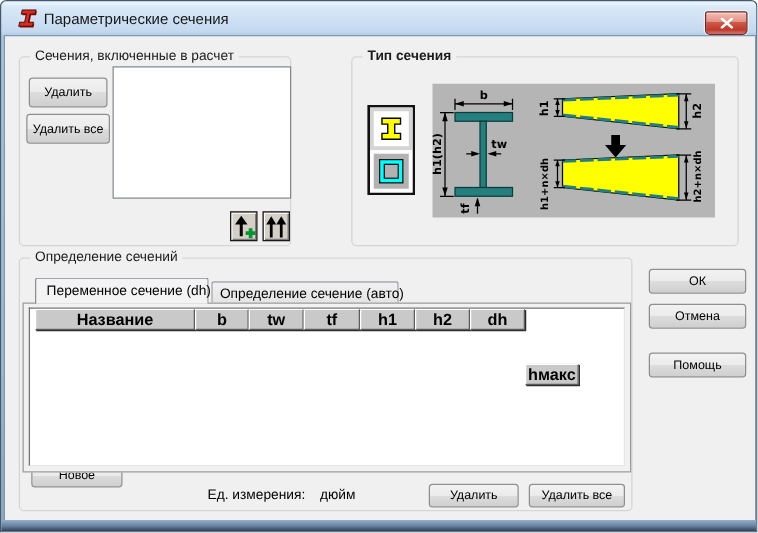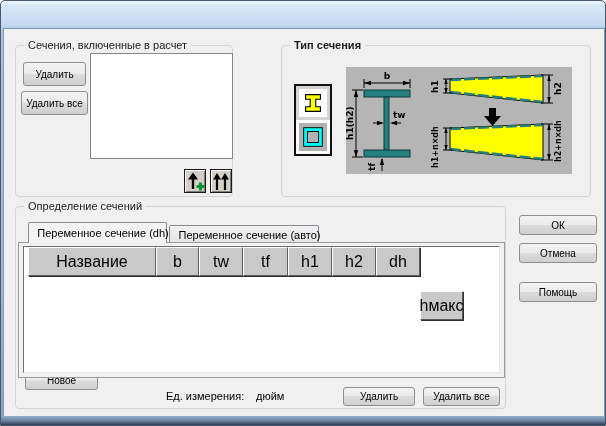--- a/index.html
+++ b/index.html
@@ -54,33 +54,49 @@
     font-size:11px;color:#000;border:1px solid #898c95;border-bottom:none;
     border-radius:2px 2px 0 0;background:linear-gradient(180deg,#f1f1f1,#e4e4e4);
     white-space:nowrap;cursor:default;padding-left:11px;}
   .tab.active{background:#f3f3f3;z-index:3;}
   .tabpanel{position:absolute;left:2px;top:35px;width:487px;height:136px;background:#f1f1f1;
     border:1px solid #9b9b9b;z-index:1;}
   .grid{position:absolute;left:4px;top:3px;width:477px;height:127px;background:#fff;
     border:1px solid;border-color:#6f6f6f #e6e6e6 #e6e6e6 #6f6f6f;overflow:hidden;}
   .hdr{position:absolute;left:4px;top:0;display:flex;}
   .hcell{
-    height:29px;background:#c9c9c9;color:#000;font-size:16px;font-weight:normal;
+    height:17px;background:#c9c9c9;color:#000;font-size:13px;font-weight:bold;
     display:flex;align-items:center;justify-content:center;
     border-top:1px solid #fff;border-left:1px solid #fff;
     border-right:1px solid #5c5c5c;border-bottom:1px solid #5c5c5c;
     box-shadow:1px 1px 0 #2e2e2e;cursor:default;
   }
   .units{position:absolute;font-size:11px;color:#000;white-space:nowrap;padding-left:36px;}
 </style>
 </head>
 <body>
 
 <div class="window">
 
+  <div class="titlebar">
+    <div class="title-icon">
+      <svg width="19" height="17" viewBox="0 0 19 17">
+        <g transform="skewX(-12) translate(3,0)">
+          <path d="M5,2 h11 v3.2 h-4 v6.6 h4 V15 H5 v-3.2 h4 V5.2 H5 z" fill="#8f1009"></path>
+          <path d="M4,1 h11 v3.2 h-4 v6.6 h4 V14 H4 v-3.2 h4 V4.2 H4 z" fill="#da2c1c" stroke="#4d0b06" stroke-width="0.8"></path>
+        </g>
+      </svg>
+    </div>
+    <div class="title-text">Параметрические сечения</div>
+    <div class="close-button">
+      <svg width="11" height="9" viewBox="0 0 11 9">
+        <path d="M1.5,1 L9.5,8 M9.5,1 L1.5,8" stroke="#fff" stroke-width="1.9" stroke-linecap="round"></path>
+      </svg>
+    </div>
+  </div>
 
   <div class="client">
 
     <div class="groupbox gb-sections">
       <span class="gb-label">Сечения, включенные в расчет</span>
       <button class="btn" style="left:7px;top:16px;width:63px;height:24px;">Удалить</button>
       <button class="btn" style="left:5px;top:45px;width:67px;height:24px;">Удалить все</button>
       <div class="listbox"></div>
       <div class="iconbtn" style="left:168px;top:123px;">
         <svg width="20" height="22" viewBox="0 0 20 22">
@@ -181,21 +197,21 @@
           <polygon points="203,93 201.2,87 204.8,87" fill="#000"></polygon>
           <text transform="rotate(-90 215 95)" x="215" y="95" style="font-size:8px">h2+n×dh</text>
         </svg>
       </div>
     </div>
 
     <div class="groupbox gb-def">
       <span class="gb-label">Определение сечений</span>
 
       <div class="tab active" style="left:12px;top:15px;width:139px;height:21px;">Переменное сечение (dh)</div>
-      <div class="tab" style="left:153px;top:18px;width:150px;height:18px;">Переменное сечение (авто)</div>
+      <div class="tab" style="left:153px;top:18px;width:150px;height:18px;">Определение сечение (авто)</div>
 
       <div class="tabpanel">
         <div class="grid">
           <div class="hdr">
             <div class="hcell" style="width:128px;">Название</div>
             <div class="hcell" style="width:43px;">b</div>
             <div class="hcell" style="width:44px;">tw</div>
             <div class="hcell" style="width:45px;">tf</div>
             <div class="hcell" style="width:44px;">h1</div>
             <div class="hcell" style="width:44px;">h2</div>

